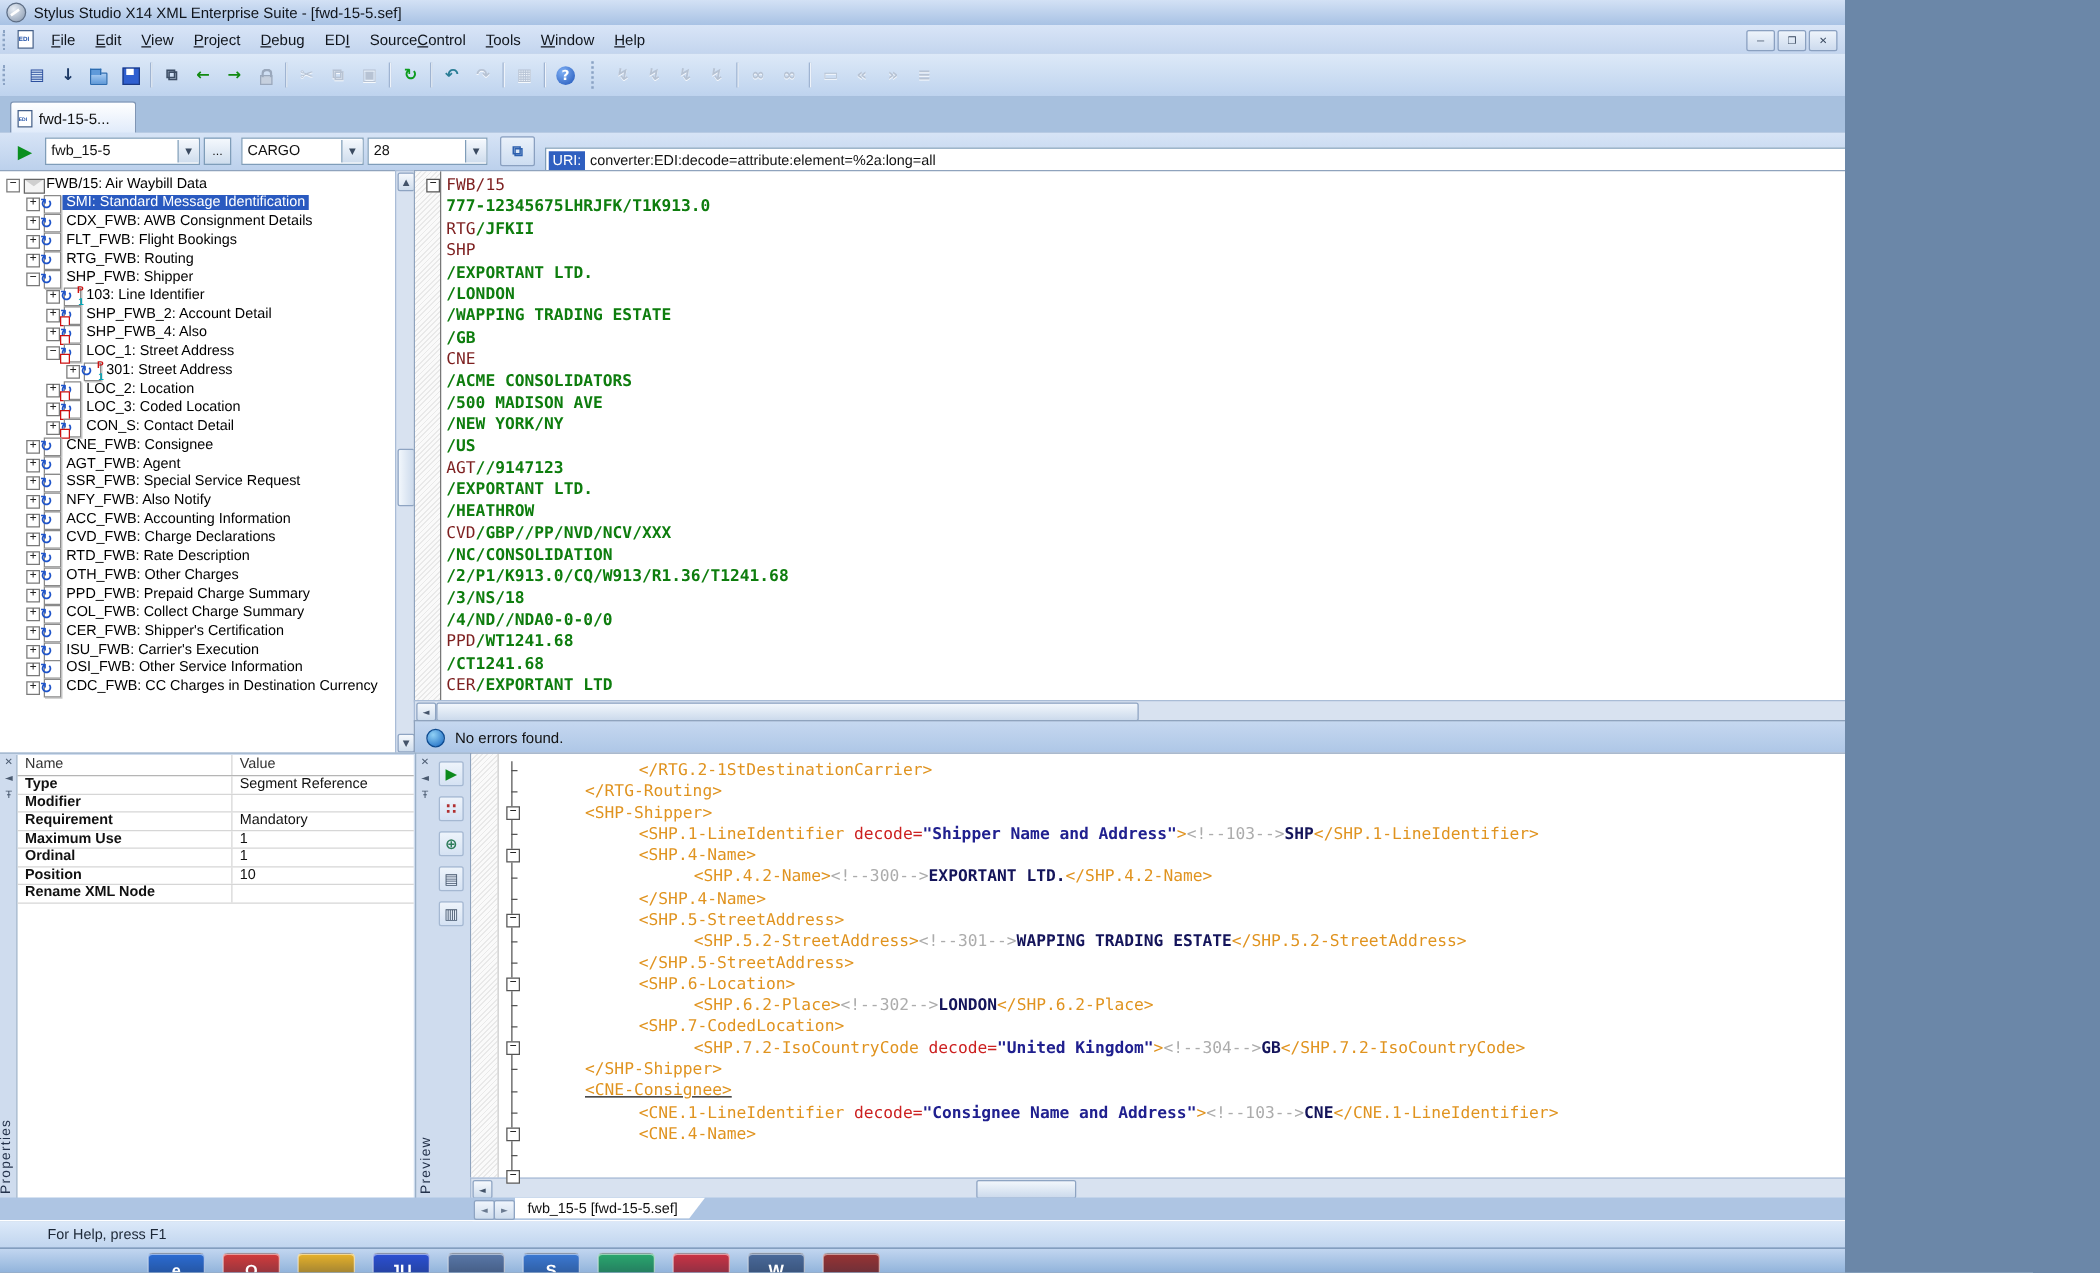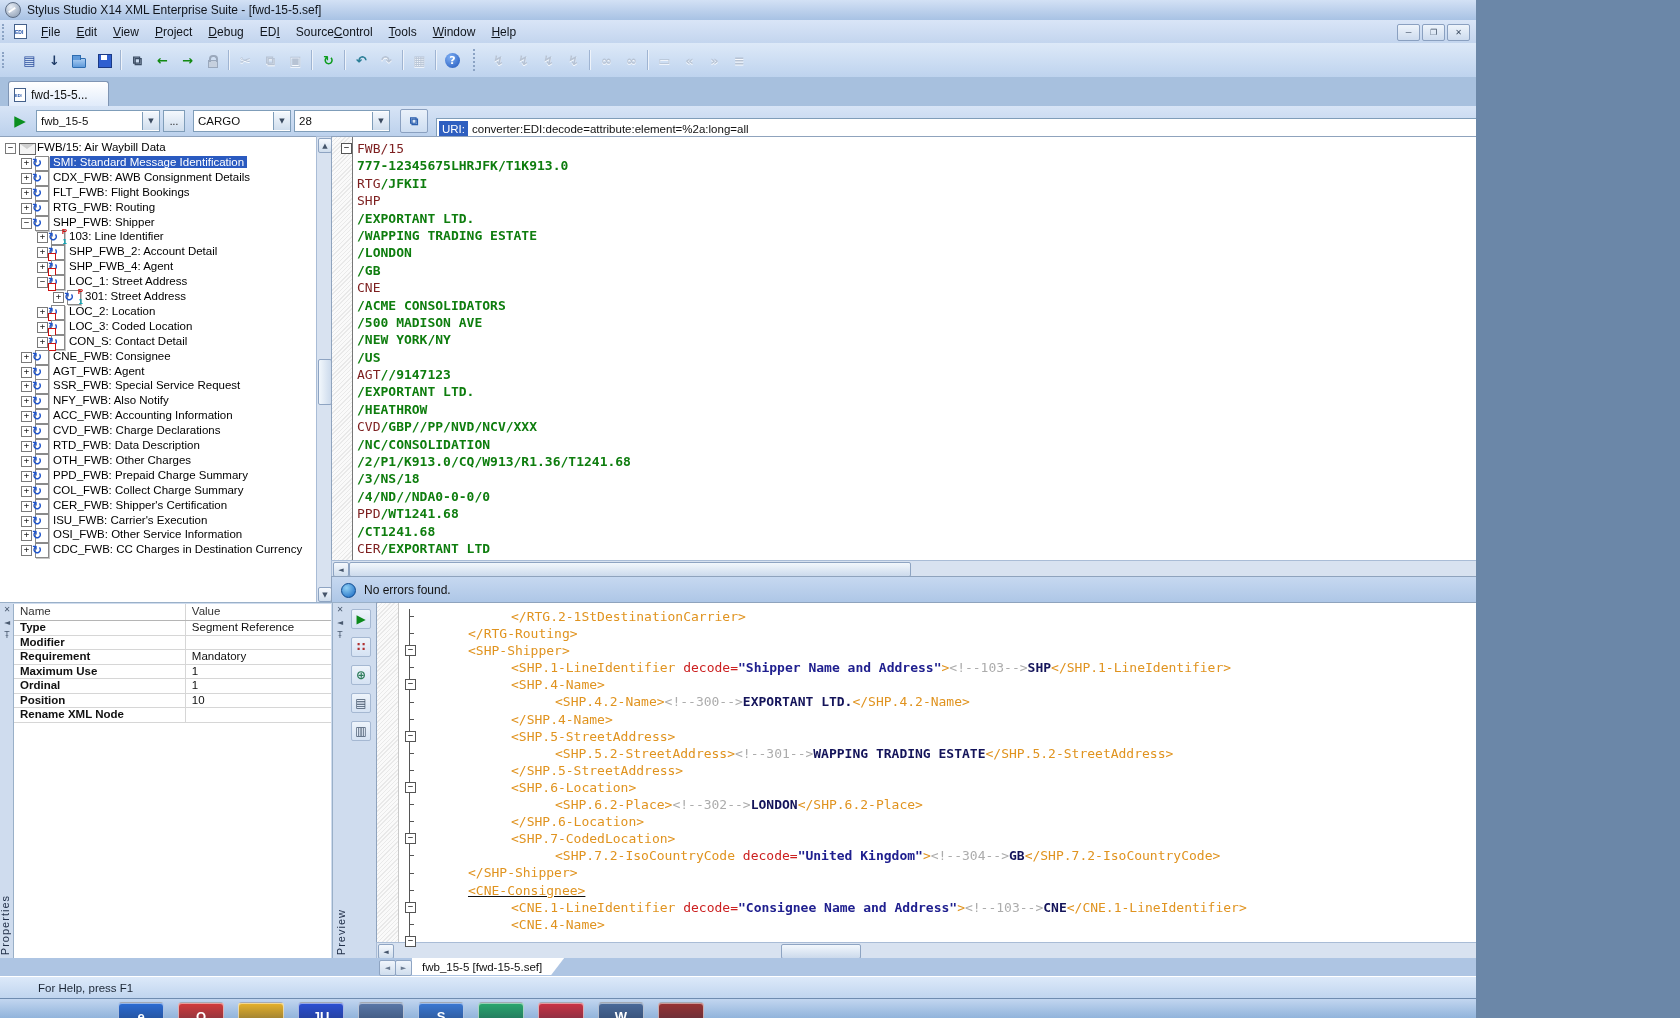--- a/index.html
+++ b/index.html
@@ -384,21 +384,21 @@
           <div class="tlabel" style="left: 66px;">103: Line Identifier</div>
         </div>
         <div class="trow" style="top: 107.3px;">
           <div class="texp" style="left: 37px;">+</div>
           <div class="ticon t-comp" style="left: 51px;"></div>
           <div class="tlabel" style="left: 66px;">SHP_FWB_2: Account Detail</div>
         </div>
         <div class="trow" style="top: 122.2px;">
           <div class="texp" style="left: 37px;">+</div>
           <div class="ticon t-comp" style="left: 51px;"></div>
-          <div class="tlabel" style="left: 66px;">SHP_FWB_4: Agent</div>
+          <div class="tlabel" style="left: 66px;">SHP_FWB_4: Also</div>
         </div>
         <div class="trow" style="top: 137.1px;">
           <div class="texp" style="left: 37px;">−</div>
           <div class="ticon t-comp" style="left: 51px;"></div>
           <div class="tlabel" style="left: 66px;">LOC_1: Street Address</div>
         </div>
         <div class="trow" style="top: 152px;">
           <div class="texp" style="left: 53px;">+</div>
           <div class="ticon t-elem" style="left: 67px;">
             <i class="p1">P</i>
@@ -447,21 +447,21 @@
           <div class="tlabel" style="left: 50px;">ACC_FWB: Accounting Information</div>
         </div>
         <div class="trow" style="top: 286.1px;">
           <div class="texp" style="left: 21px;">+</div>
           <div class="ticon t-seg" style="left: 35px;"></div>
           <div class="tlabel" style="left: 50px;">CVD_FWB: Charge Declarations</div>
         </div>
         <div class="trow" style="top: 301px;">
           <div class="texp" style="left: 21px;">+</div>
           <div class="ticon t-seg" style="left: 35px;"></div>
-          <div class="tlabel" style="left: 50px;">RTD_FWB: Data Description</div>
+          <div class="tlabel" style="left: 50px;">RTD_FWB: Rate Description</div>
         </div>
         <div class="trow" style="top: 315.9px;">
           <div class="texp" style="left: 21px;">+</div>
           <div class="ticon t-seg" style="left: 35px;"></div>
           <div class="tlabel" style="left: 50px;">OTH_FWB: Other Charges</div>
         </div>
         <div class="trow" style="top: 330.8px;">
           <div class="texp" style="left: 21px;">+</div>
           <div class="ticon t-seg" style="left: 35px;"></div>
           <div class="tlabel" style="left: 50px;">PPD_FWB: Prepaid Charge Summary</div>
@@ -502,22 +502,22 @@
 
   <div id="edi-panel" class="abs">
     <div id="edi-gutter"></div>
     <div class="foldbox" style="left:9px;top:6px;">−</div>
     <div id="edi-lines">
         <div class="cline"><span class="sp-m">FWB/15</span></div>
         <div class="cline"><span class="sp-d">777-12345675LHRJFK/T1K913.0</span></div>
         <div class="cline"><span class="sp-m">RTG</span><span class="sp-d">/JFKII</span></div>
         <div class="cline"><span class="sp-m">SHP</span></div>
         <div class="cline"><span class="sp-d">/EXPORTANT LTD.</span></div>
+        <div class="cline"><span class="sp-d">/LONDON</span></div>
         <div class="cline"><span class="sp-d">/WAPPING TRADING ESTATE</span></div>
-        <div class="cline"><span class="sp-d">/LONDON</span></div>
         <div class="cline"><span class="sp-d">/GB</span></div>
         <div class="cline"><span class="sp-m">CNE</span></div>
         <div class="cline"><span class="sp-d">/ACME CONSOLIDATORS</span></div>
         <div class="cline"><span class="sp-d">/500 MADISON AVE</span></div>
         <div class="cline"><span class="sp-d">/NEW YORK/NY</span></div>
         <div class="cline"><span class="sp-d">/US</span></div>
         <div class="cline"><span class="sp-m">AGT</span><span class="sp-d">//9147123</span></div>
         <div class="cline"><span class="sp-d">/EXPORTANT LTD.</span></div>
         <div class="cline"><span class="sp-d">/HEATHROW</span></div>
         <div class="cline"><span class="sp-m">CVD</span><span class="sp-d">/GBP//PP/NVD/NCV/XXX</span></div>
@@ -649,21 +649,20 @@
         <div class="cline" style="padding-left: 43px;"><span class="sp-g">&lt;SHP-Shipper&gt;</span></div>
         <div class="cline" style="padding-left: 86px;"><span class="sp-g">&lt;SHP.1-LineIdentifier </span><span class="sp-a">decode=</span><span class="sp-v">"Shipper Name and Address"</span><span class="sp-g">&gt;</span><span class="sp-c">&lt;!--103--&gt;</span><span class="sp-t">SHP</span><span class="sp-g">&lt;/SHP.1-LineIdentifier&gt;</span></div>
         <div class="cline" style="padding-left: 86px;"><span class="sp-g">&lt;SHP.4-Name&gt;</span></div>
         <div class="cline" style="padding-left: 130px;"><span class="sp-g">&lt;SHP.4.2-Name&gt;</span><span class="sp-c">&lt;!--300--&gt;</span><span class="sp-t">EXPORTANT LTD.</span><span class="sp-g">&lt;/SHP.4.2-Name&gt;</span></div>
         <div class="cline" style="padding-left: 86px;"><span class="sp-g">&lt;/SHP.4-Name&gt;</span></div>
         <div class="cline" style="padding-left: 86px;"><span class="sp-g">&lt;SHP.5-StreetAddress&gt;</span></div>
         <div class="cline" style="padding-left: 130px;"><span class="sp-g">&lt;SHP.5.2-StreetAddress&gt;</span><span class="sp-c">&lt;!--301--&gt;</span><span class="sp-t">WAPPING TRADING ESTATE</span><span class="sp-g">&lt;/SHP.5.2-StreetAddress&gt;</span></div>
         <div class="cline" style="padding-left: 86px;"><span class="sp-g">&lt;/SHP.5-StreetAddress&gt;</span></div>
         <div class="cline" style="padding-left: 86px;"><span class="sp-g">&lt;SHP.6-Location&gt;</span></div>
         <div class="cline" style="padding-left: 130px;"><span class="sp-g">&lt;SHP.6.2-Place&gt;</span><span class="sp-c">&lt;!--302--&gt;</span><span class="sp-t">LONDON</span><span class="sp-g">&lt;/SHP.6.2-Place&gt;</span></div>
-        <div class="cline" style="padding-left: 86px;"><span class="sp-g">&lt;/SHP.6-Location&gt;</span></div>
         <div class="cline" style="padding-left: 86px;"><span class="sp-g">&lt;SHP.7-CodedLocation&gt;</span></div>
         <div class="cline" style="padding-left: 130px;"><span class="sp-g">&lt;SHP.7.2-IsoCountryCode </span><span class="sp-a">decode=</span><span class="sp-v">"United Kingdom"</span><span class="sp-g">&gt;</span><span class="sp-c">&lt;!--304--&gt;</span><span class="sp-t">GB</span><span class="sp-g">&lt;/SHP.7.2-IsoCountryCode&gt;</span></div>
         <div class="cline" style="padding-left: 43px;"><span class="sp-g">&lt;/SHP-Shipper&gt;</span></div>
         <div class="cline" style="padding-left: 43px; text-decoration: underline;"><span class="sp-g">&lt;CNE-Consignee&gt;</span></div>
         <div class="cline" style="padding-left: 86px;"><span class="sp-g">&lt;CNE.1-LineIdentifier </span><span class="sp-a">decode=</span><span class="sp-v">"Consignee Name and Address"</span><span class="sp-g">&gt;</span><span class="sp-c">&lt;!--103--&gt;</span><span class="sp-t">CNE</span><span class="sp-g">&lt;/CNE.1-LineIdentifier&gt;</span></div>
         <div class="cline" style="padding-left: 86px;"><span class="sp-g">&lt;CNE.4-Name&gt;</span></div>
       </div>
   </div>
 
   <div class="abs sb" style="left:1664px;top:602px;width:16px;height:356px;">

